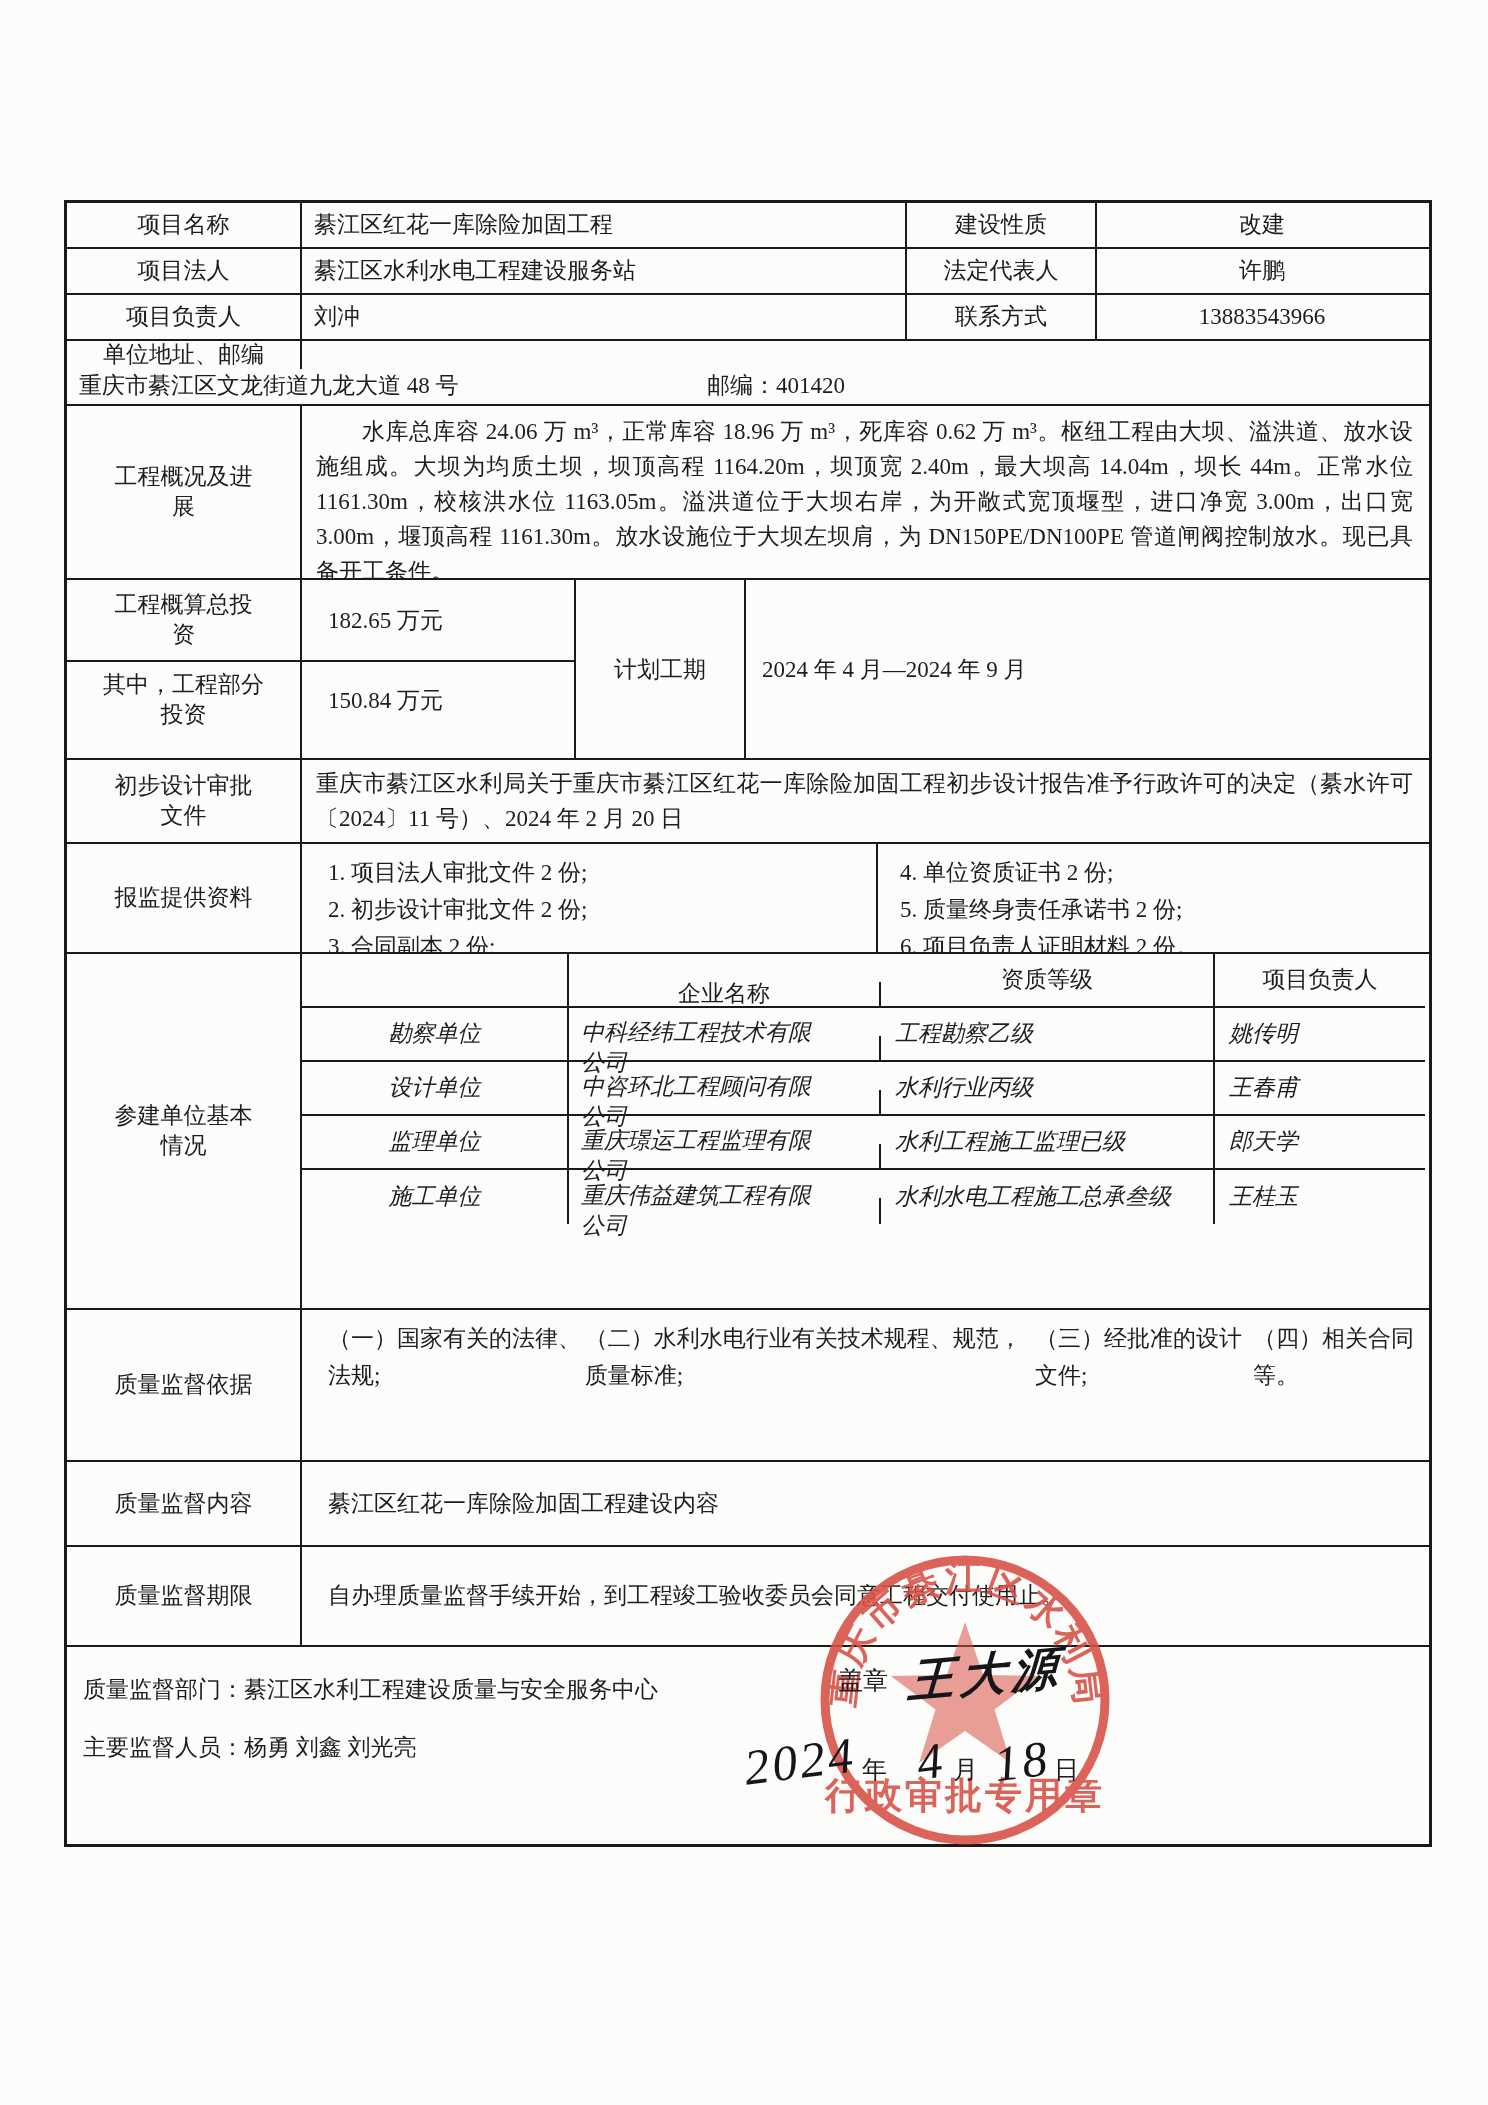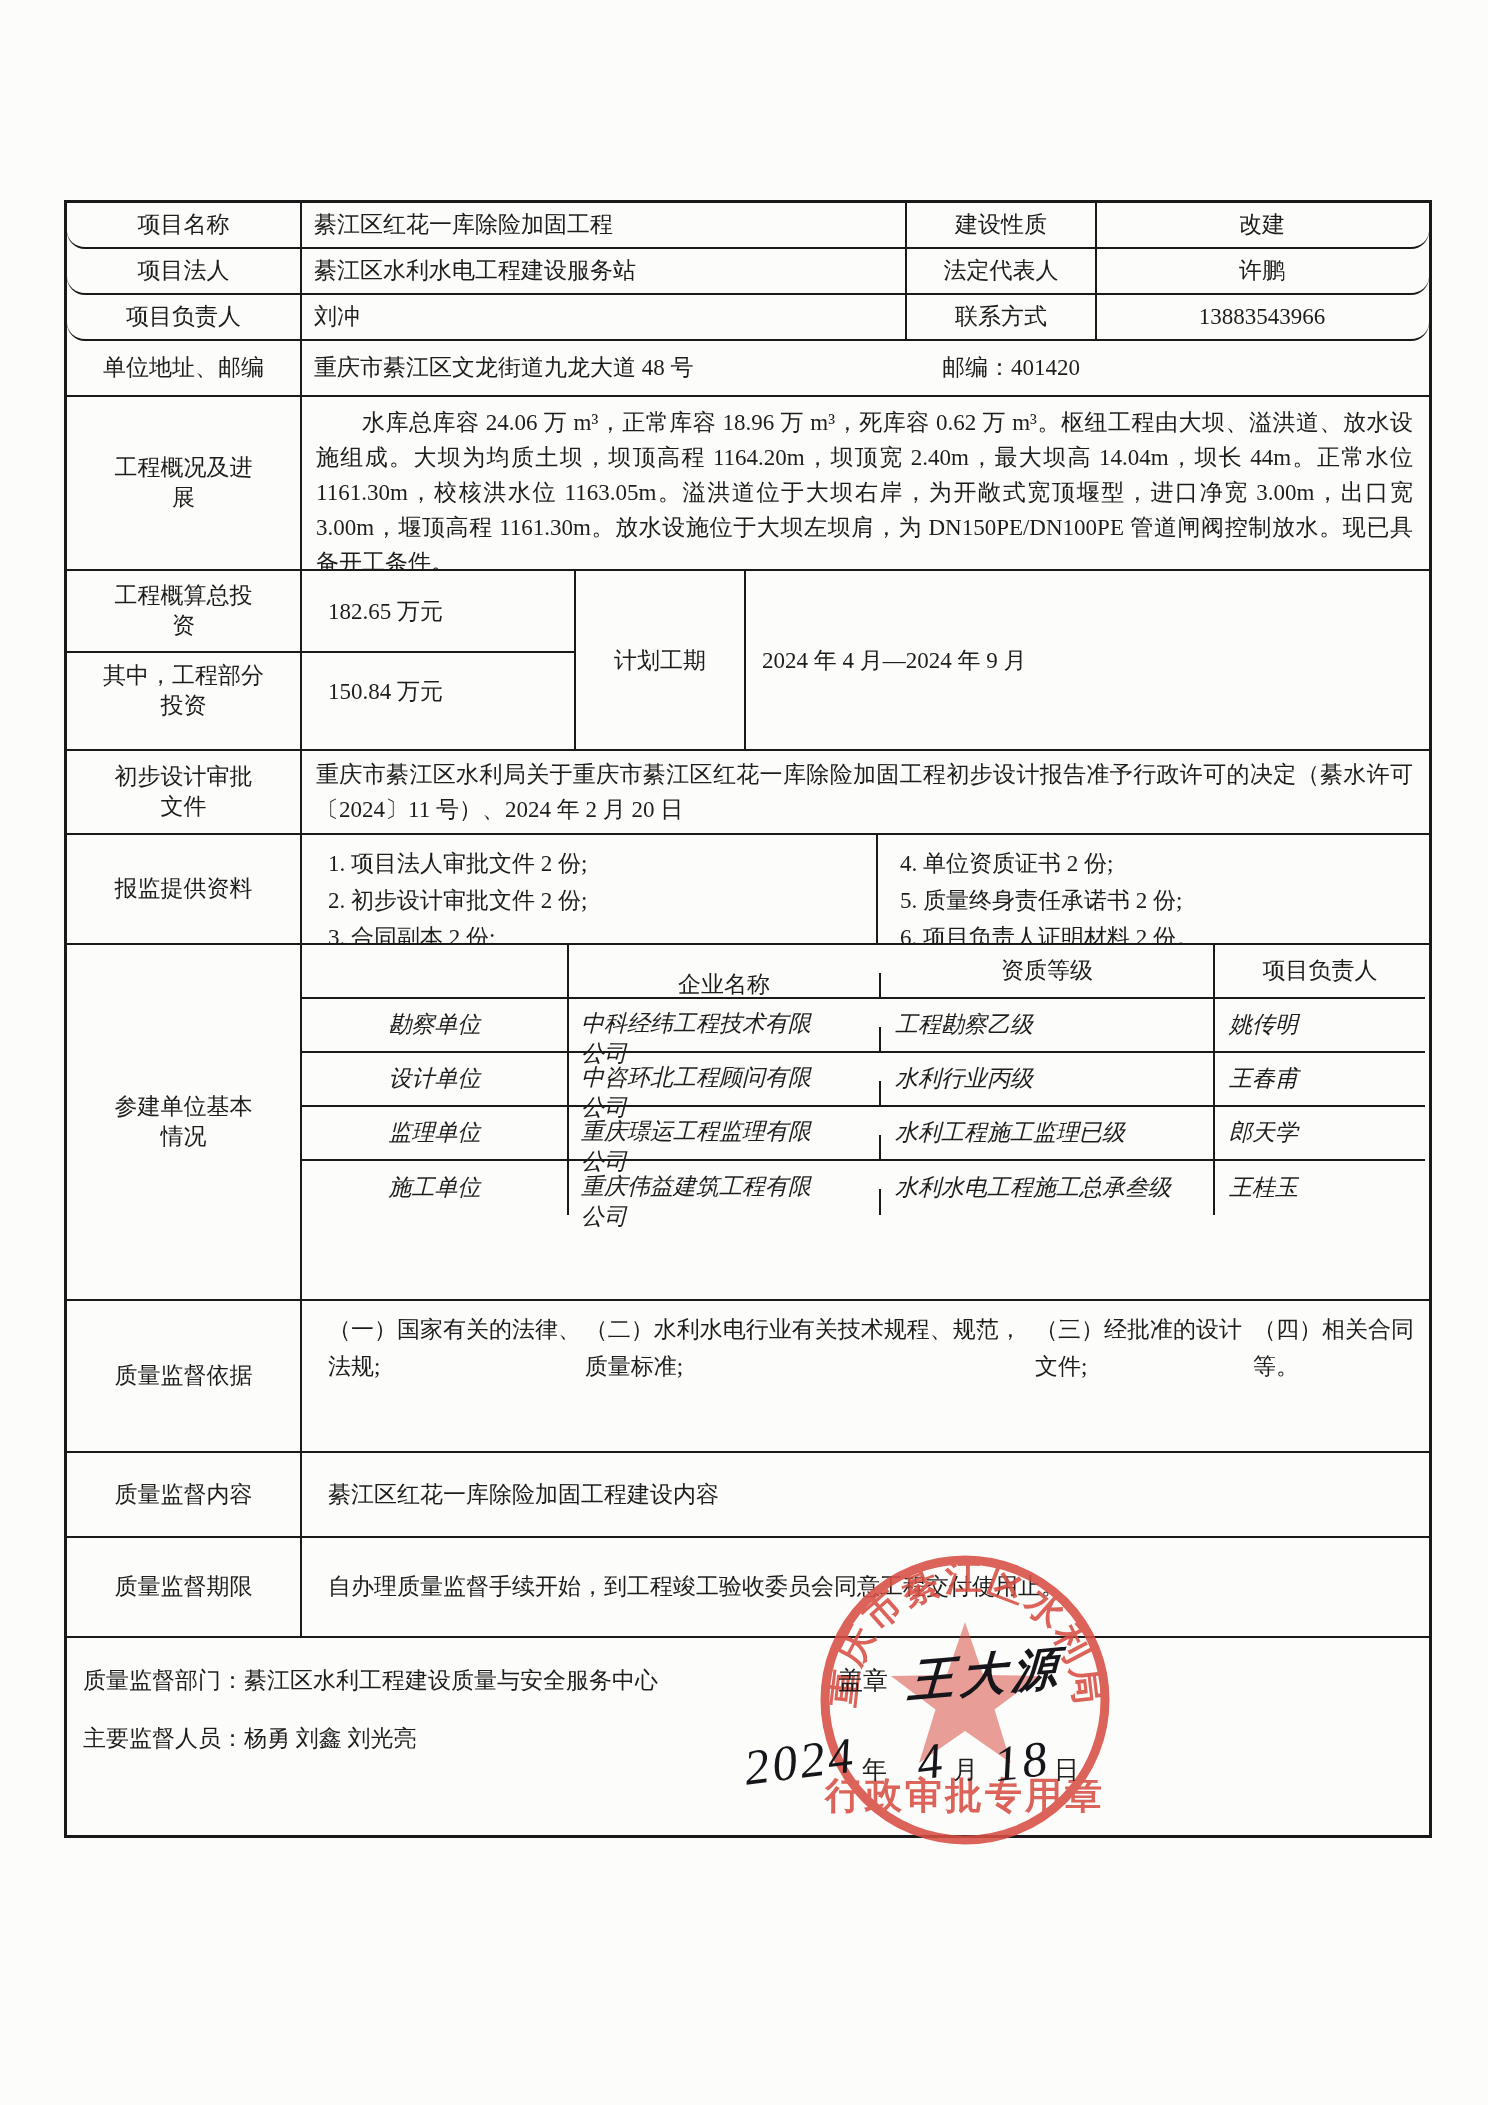--- a/index.html
+++ b/index.html
@@ -18,21 +18,21 @@
   .row:last-child { border-bottom:none; }
   .cell {
     border-right:2px solid #1a1a1a; display:flex; align-items:center;
     font-size:23px; line-height:30px; overflow:hidden;
   }
   .cell:last-child { border-right:none; }
   .lab { justify-content:center; text-align:center; white-space:pre-line; }
   .val { padding:4px 12px; }
   .c-235 { width:235px; } .c-605 { width:605px; } .c-190 { width:190px; }
   .c-330 { width:330px; } .c-1125 { width:1125px; }
-  .h46 { height:46px;border-radius:18px; } .h47 { height:56px; }
+  .h46 { height:46px; } .h47 { height:65px;flex-direction:column; }
   .para { padding:8px 14px; line-height:35px; text-align:justify; display:block; }
   .para .txt { text-indent:2em; display:block; }
   .addr-cell { position:relative; }
   .postcode { position:absolute; left:640px; top:0; height:100%; display:flex; align-items:center; }
   
   .inv-left { width:235px; display:flex; flex-direction:column; border-right:2px solid #1a1a1a; }
   .inv-mid  { width:274px; display:flex; flex-direction:column; border-right:2px solid #1a1a1a; }
   .inv-sub-top { height:82px; border-bottom:2px solid #1a1a1a; display:flex; align-items:center; }
   .inv-sub-bot { height:76px; display:flex; align-items:center; }
   .inv-sub-top.lab,.inv-sub-bot.lab { justify-content:center; }

